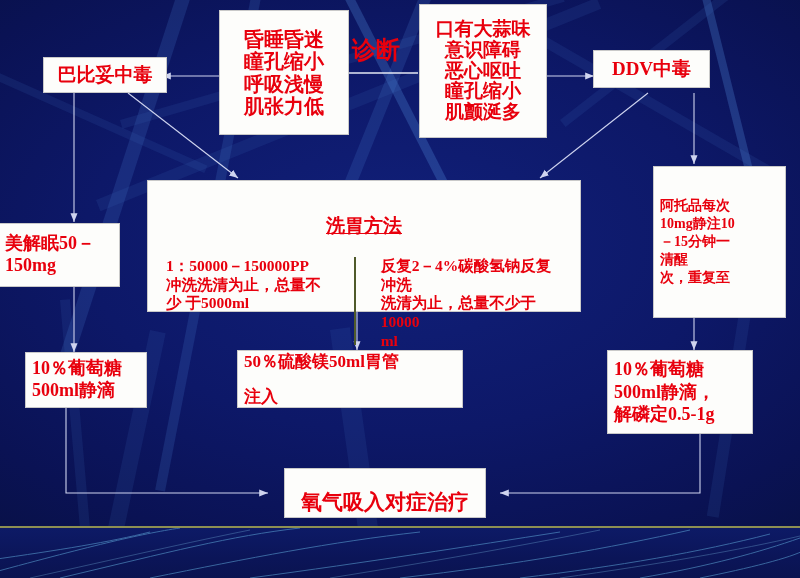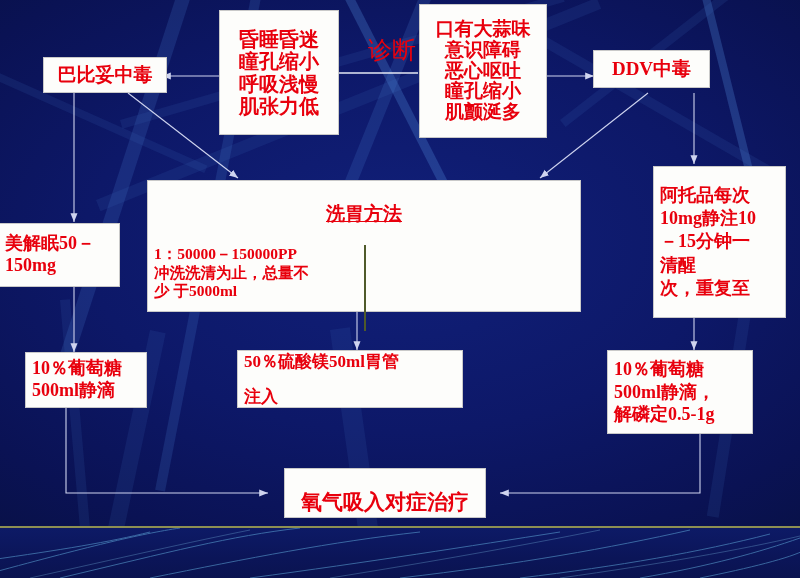--- a/index.html
+++ b/index.html
@@ -44,28 +44,27 @@
     box-sizing:border-box;
     padding:3px 6px;
     white-space:pre-line;
     letter-spacing:0px;
   }
   .box .ln{display:block;}
   
   .freelabel{
     position:absolute;
     color:#e8000d;
-    font-weight:normal;
+    font-weight:bold;
     line-height:1.0;
-    text-align:right;
-    margin-left:12px;
+    text-align:left;
   }
   
   #lavage-box{
-    padding:0;
+    padding:12px;
   }
   #lavage-title{
     display:block;
     text-align:center;
     text-decoration:underline;
     font-size:19px;
     margin:4px 0 1px 0;
     color:#e8000d;
     font-weight:bold;
   }
@@ -176,21 +175,21 @@
 
     <g>
       <path d="M700,434 L700,493 L500,493" fill="none" stroke="#cfd4ef" stroke-width="1.1" marker-end="url(#ah)"></path>
     </g>
   </svg>
 
   <div class="box" id="barbiturate-box" style="left:43px;top:57px;width:124px;height:36px;font-size:19px;display:flex;align-items:center;justify-content:center;">
     <span>巴比妥中毒</span>
   </div>
 
-  <div class="box" id="symptoms-left-box" style="left:219px;top:10px;width:120px;height:125px;font-size:20px;display:flex;flex-direction:column;justify-content:center;align-items:center;line-height:1.12;">
+  <div class="box" id="symptoms-left-box" style="left:219px;top:10px;width:130px;height:125px;font-size:20px;display:flex;flex-direction:column;justify-content:center;align-items:center;line-height:1.12;">
     <span class="ln">昏睡昏迷</span>
     <span class="ln">瞳孔缩小</span>
     <span class="ln">呼吸浅慢</span>
     <span class="ln">肌张力低</span>
   </div>
 
   <div class="freelabel" id="diagnosis-label" style="left:352px;top:38px;width:52px;font-size:24px;">
     <span style="display:block;">诊断</span>
   </div>
 
@@ -211,24 +210,27 @@
     <span class="ln">150mg</span>
   </div>
 
   <div class="box" id="lavage-box" style="left:147px;top:180px;width:434px;height:132px;">
     <span id="lavage-title">洗胃方法</span>
     <div id="lavage-cols">
       <div id="lavage-col-left">1：50000－150000PP
 冲洗洗清为止，总量不
 少 于5000ml</div>
       <div id="lavage-divider"></div>
+      <div id="lavage-col-right">反复2－4%碳酸氢钠反复冲洗
+洗清为止，总量不少于10000
+ml</div>
     </div>
   </div>
 
-  <div class="box" id="atropine-box" style="left:653px;top:166px;width:133px;height:152px;font-size:18px;display:flex;flex-direction:column;justify-content:center;line-height:1.28;">
+  <div class="box" id="atropine-box" style="left:653px;top:166px;width:133px;height:152px;font-size:14px;display:flex;flex-direction:column;justify-content:center;line-height:1.28;">
     <span class="ln">阿托品每次</span>
     <span class="ln">10mg静注10</span>
     <span class="ln">－15分钟一</span>
     <span class="ln">清醒</span>
     <span class="ln">次，重复至</span>
   </div>
 
   <div class="box" id="glucose-left-box" style="left:25px;top:352px;width:122px;height:56px;font-size:18px;display:flex;flex-direction:column;justify-content:center;line-height:1.22;">
     <span class="ln">10％葡萄糖</span>
     <span class="ln">500ml静滴</span>

